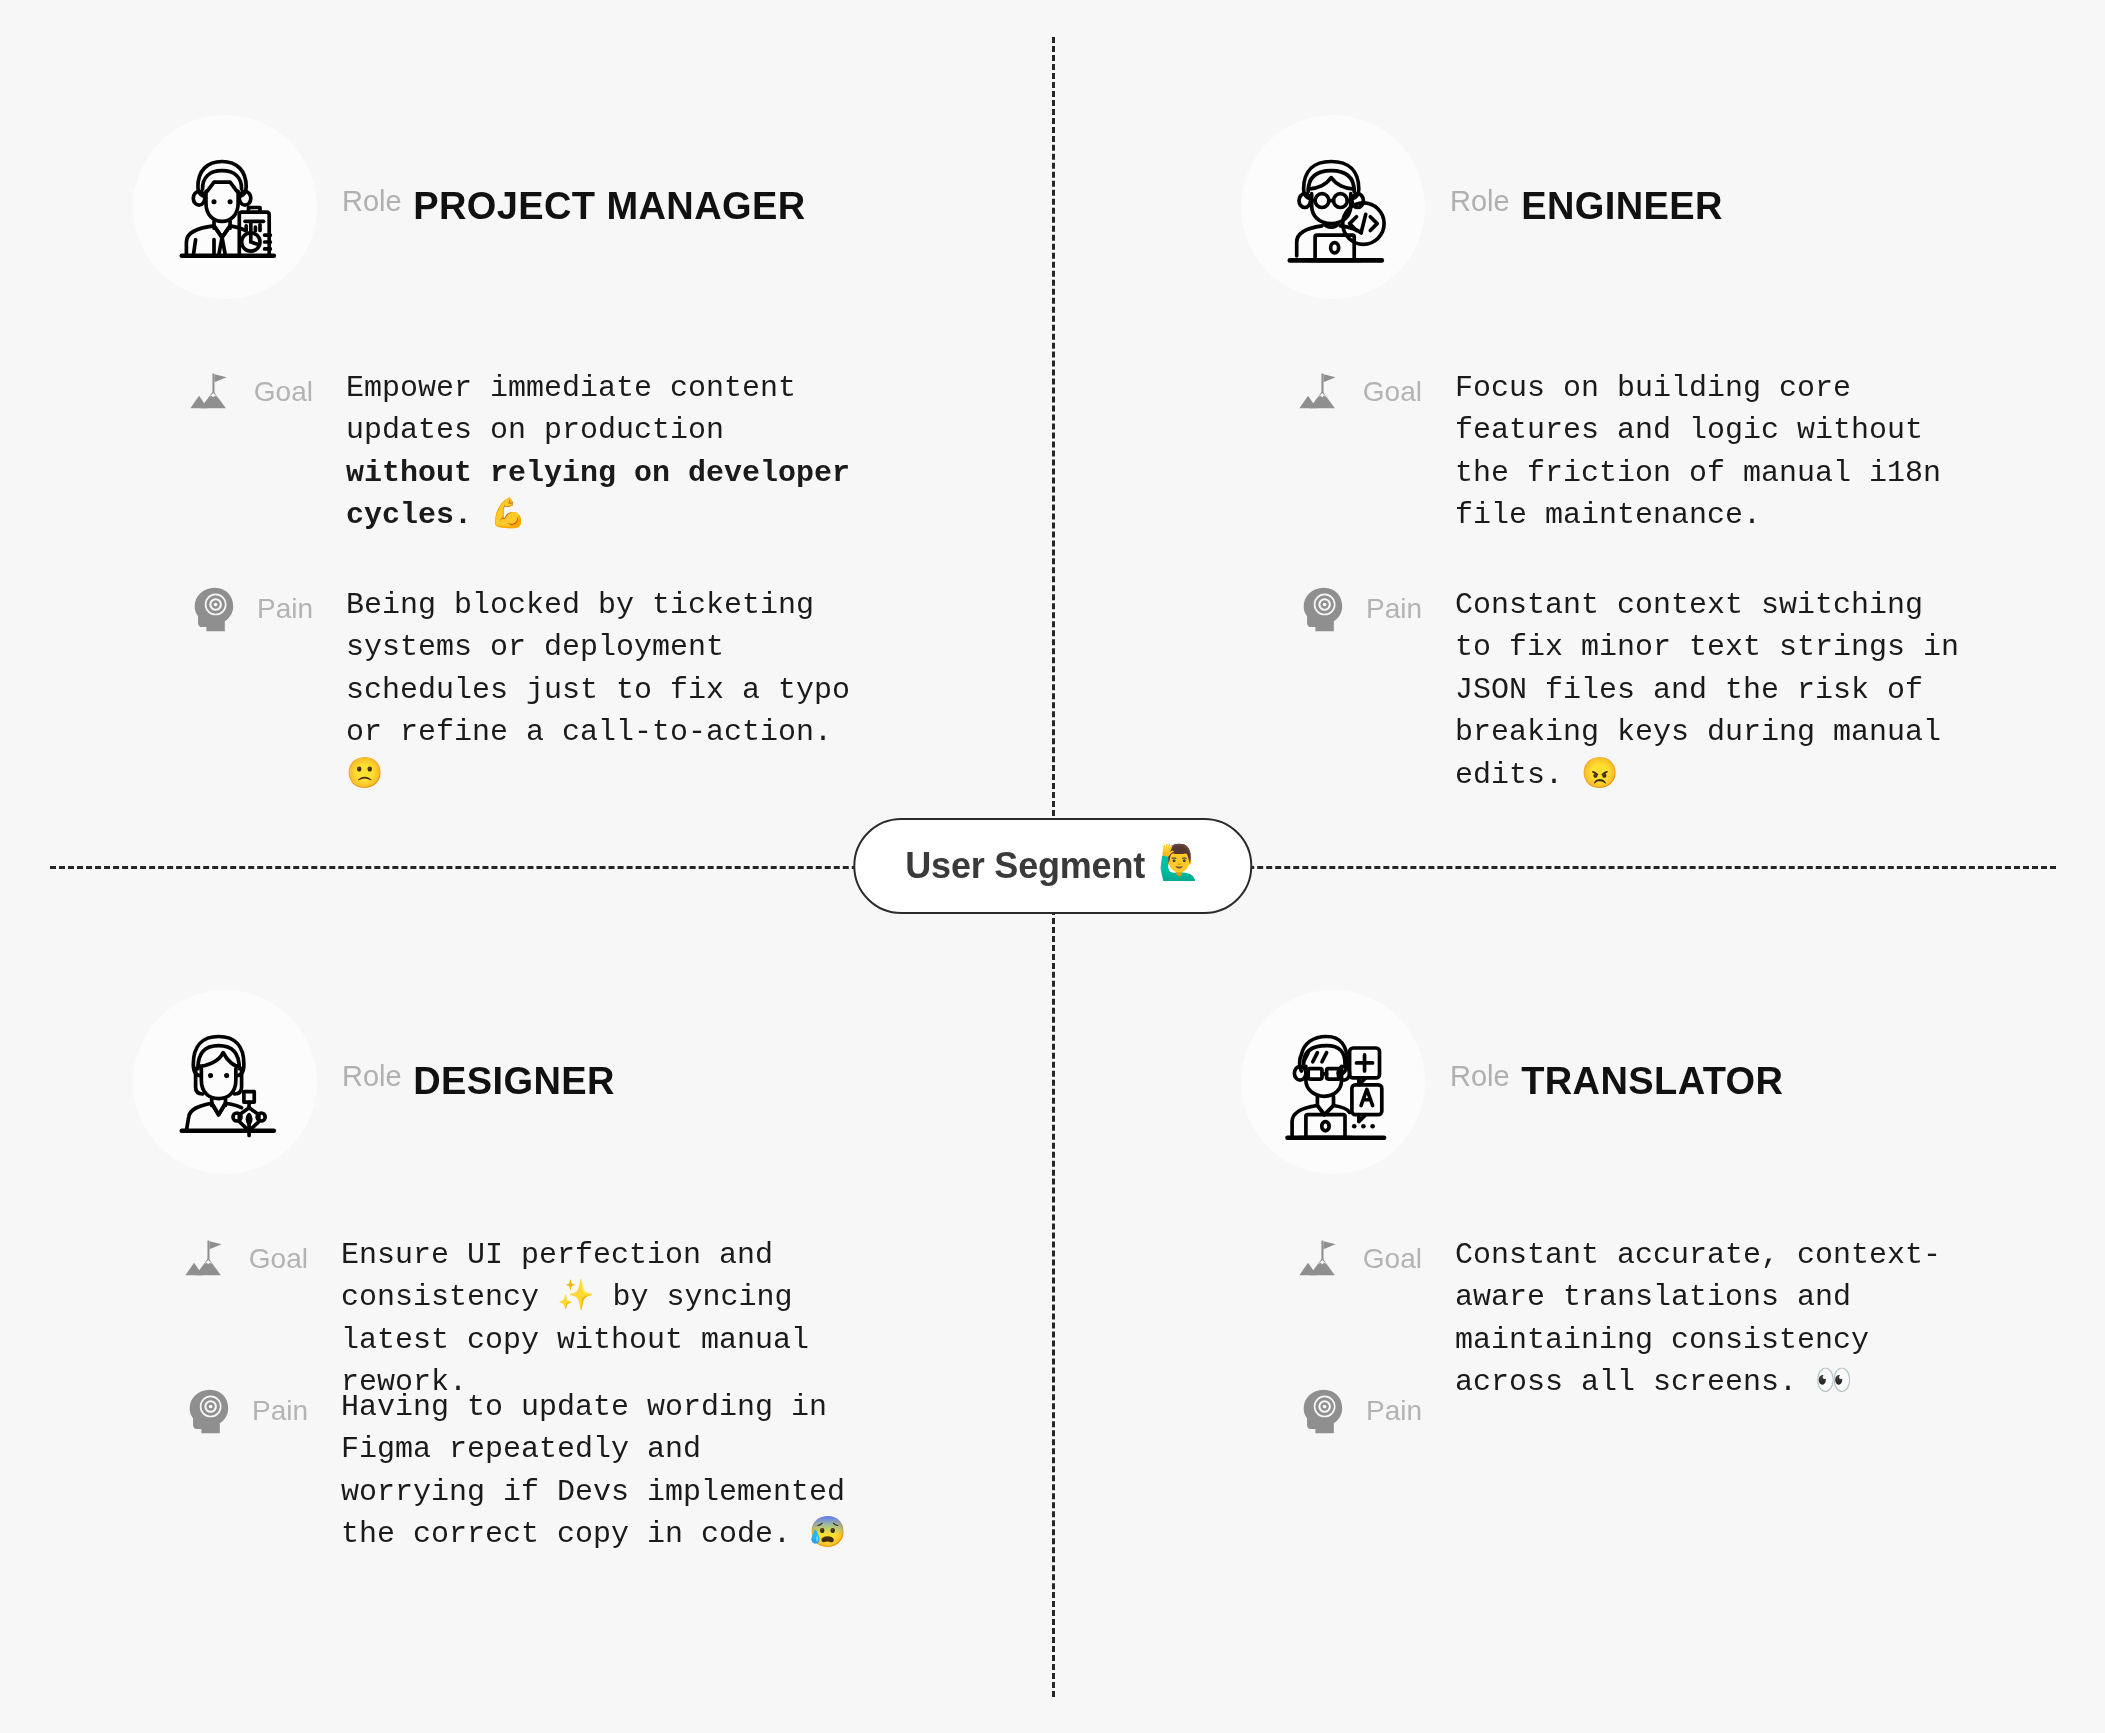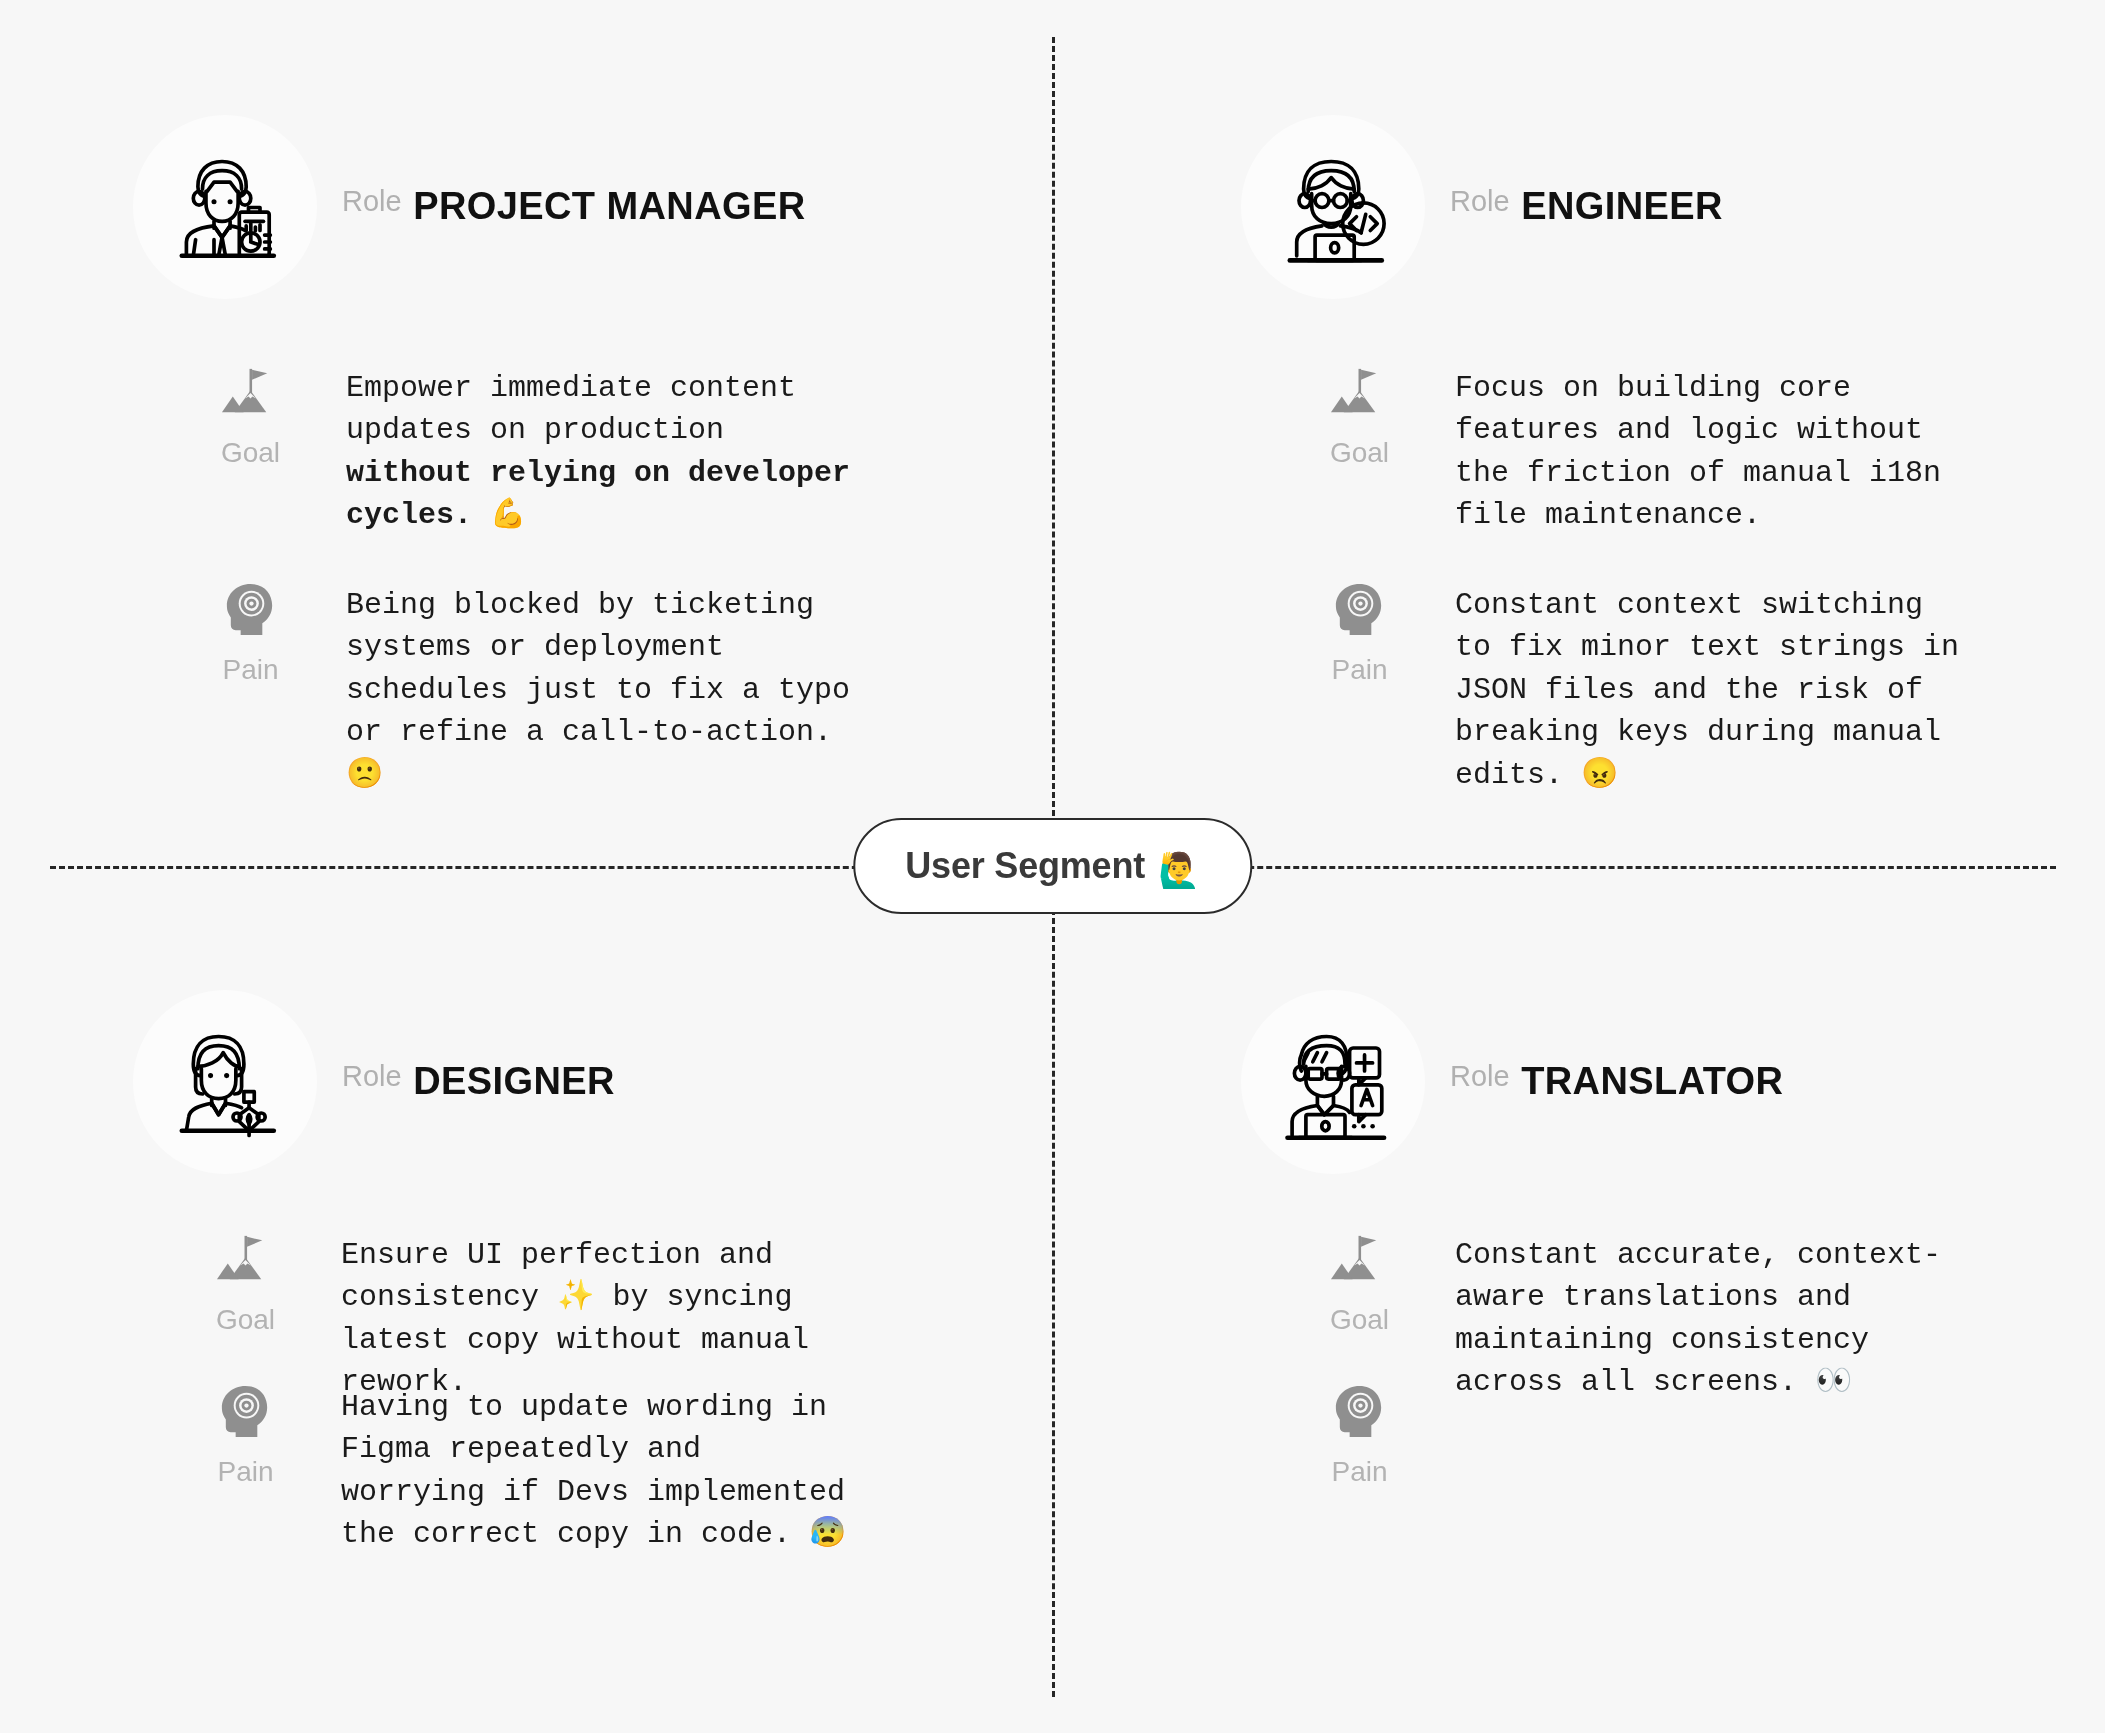--- a/index.html
+++ b/index.html
@@ -42,21 +42,21 @@
     position: absolute;
     left: 50%;
     top: 866px;
     transform: translate(-50%, -50%);
     background: #ffffff;
     border: 2.9px solid #2b2b2b;
     border-radius: 67px;
     padding: 25px 50px;
     z-index: 10;
     display: flex;
-    align-items: flex-end;
+    align-items: flex-start;
     gap: 13.4px;
     white-space: nowrap;
   }
   .center-badge .badge-text {
     font-size: 36px;
     font-weight: bold;
     color: #3a3a3a;
     letter-spacing: -0.2px;
   }
   .center-badge .badge-emoji { font-size: 34px; line-height: 1; }
@@ -124,21 +124,21 @@
   .q-tr .attr-pain { left: 244px; top: 574px; }
   .q-bl .attr-goal { left: 183px; top: 357px; }
   .q-bl .attr-pain { left: 183px; top: 509px; }
   .q-br .attr-goal { left: 244px; top: 357px; }
   .q-br .attr-pain { left: 244px; top: 509px; }
 
   .attr-icon-col {
     width: 125px;
     flex: 0 0 auto;
     display: flex;
-    flex-direction: column;
+    flex-direction: row;
     align-items: center;
     gap: 15.4px;
     padding-top: 3.8px;
   }
   .attr-icon-col svg { width: 63px; height: 63px; display: block; }
   .attr-kind {
     font-size: 28px;
     color: #b3b3b3;
     line-height: 1;
   }

